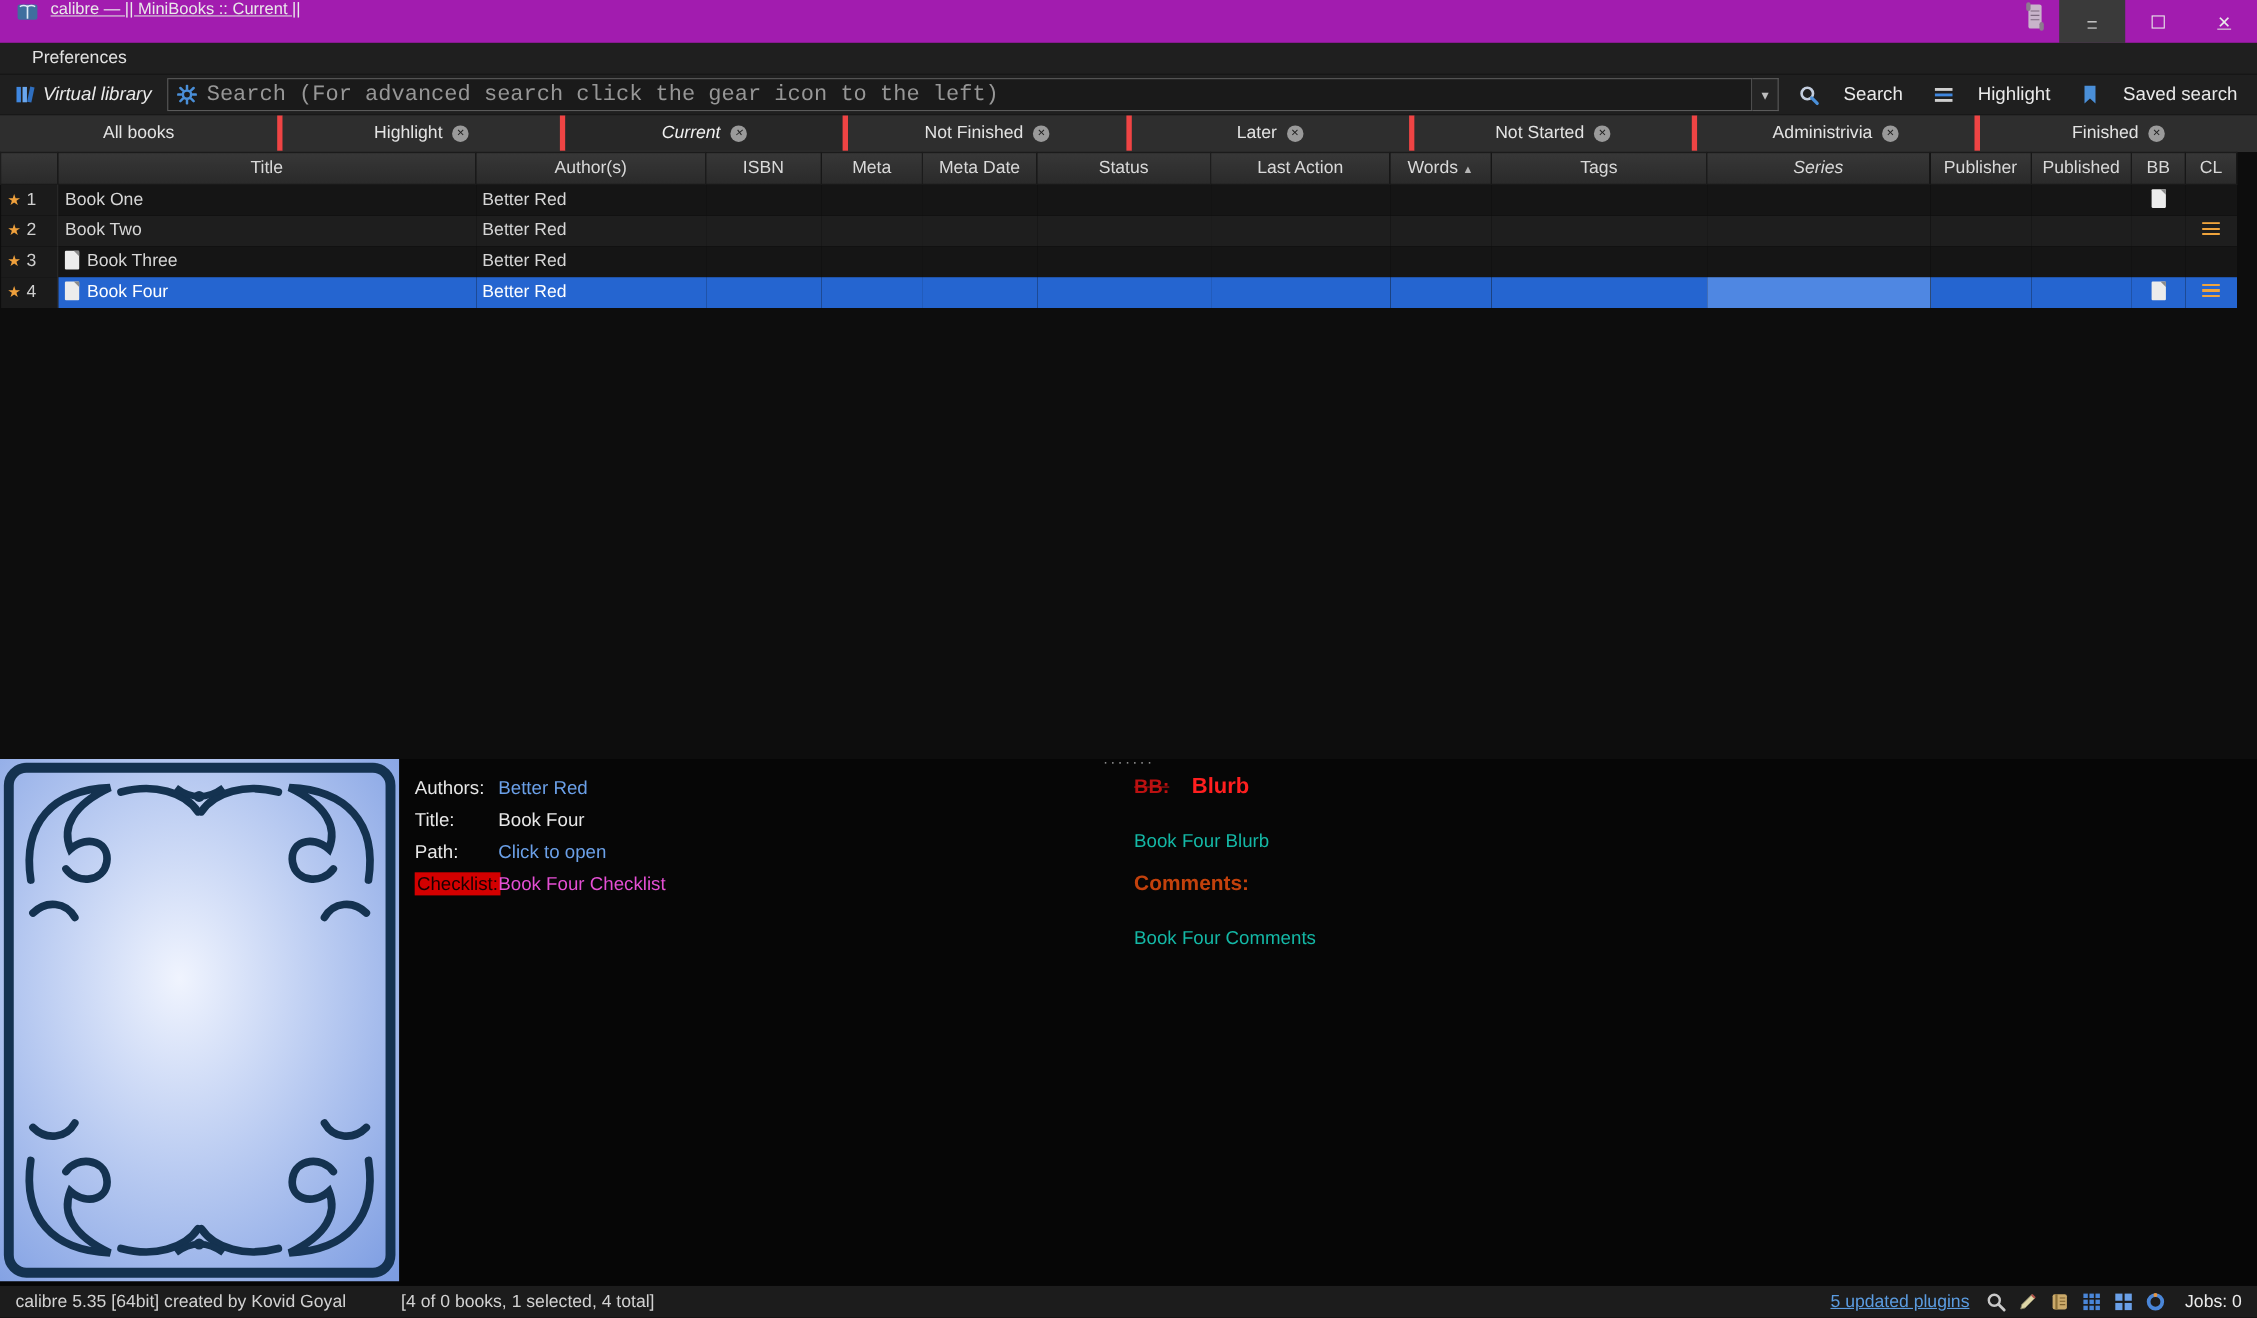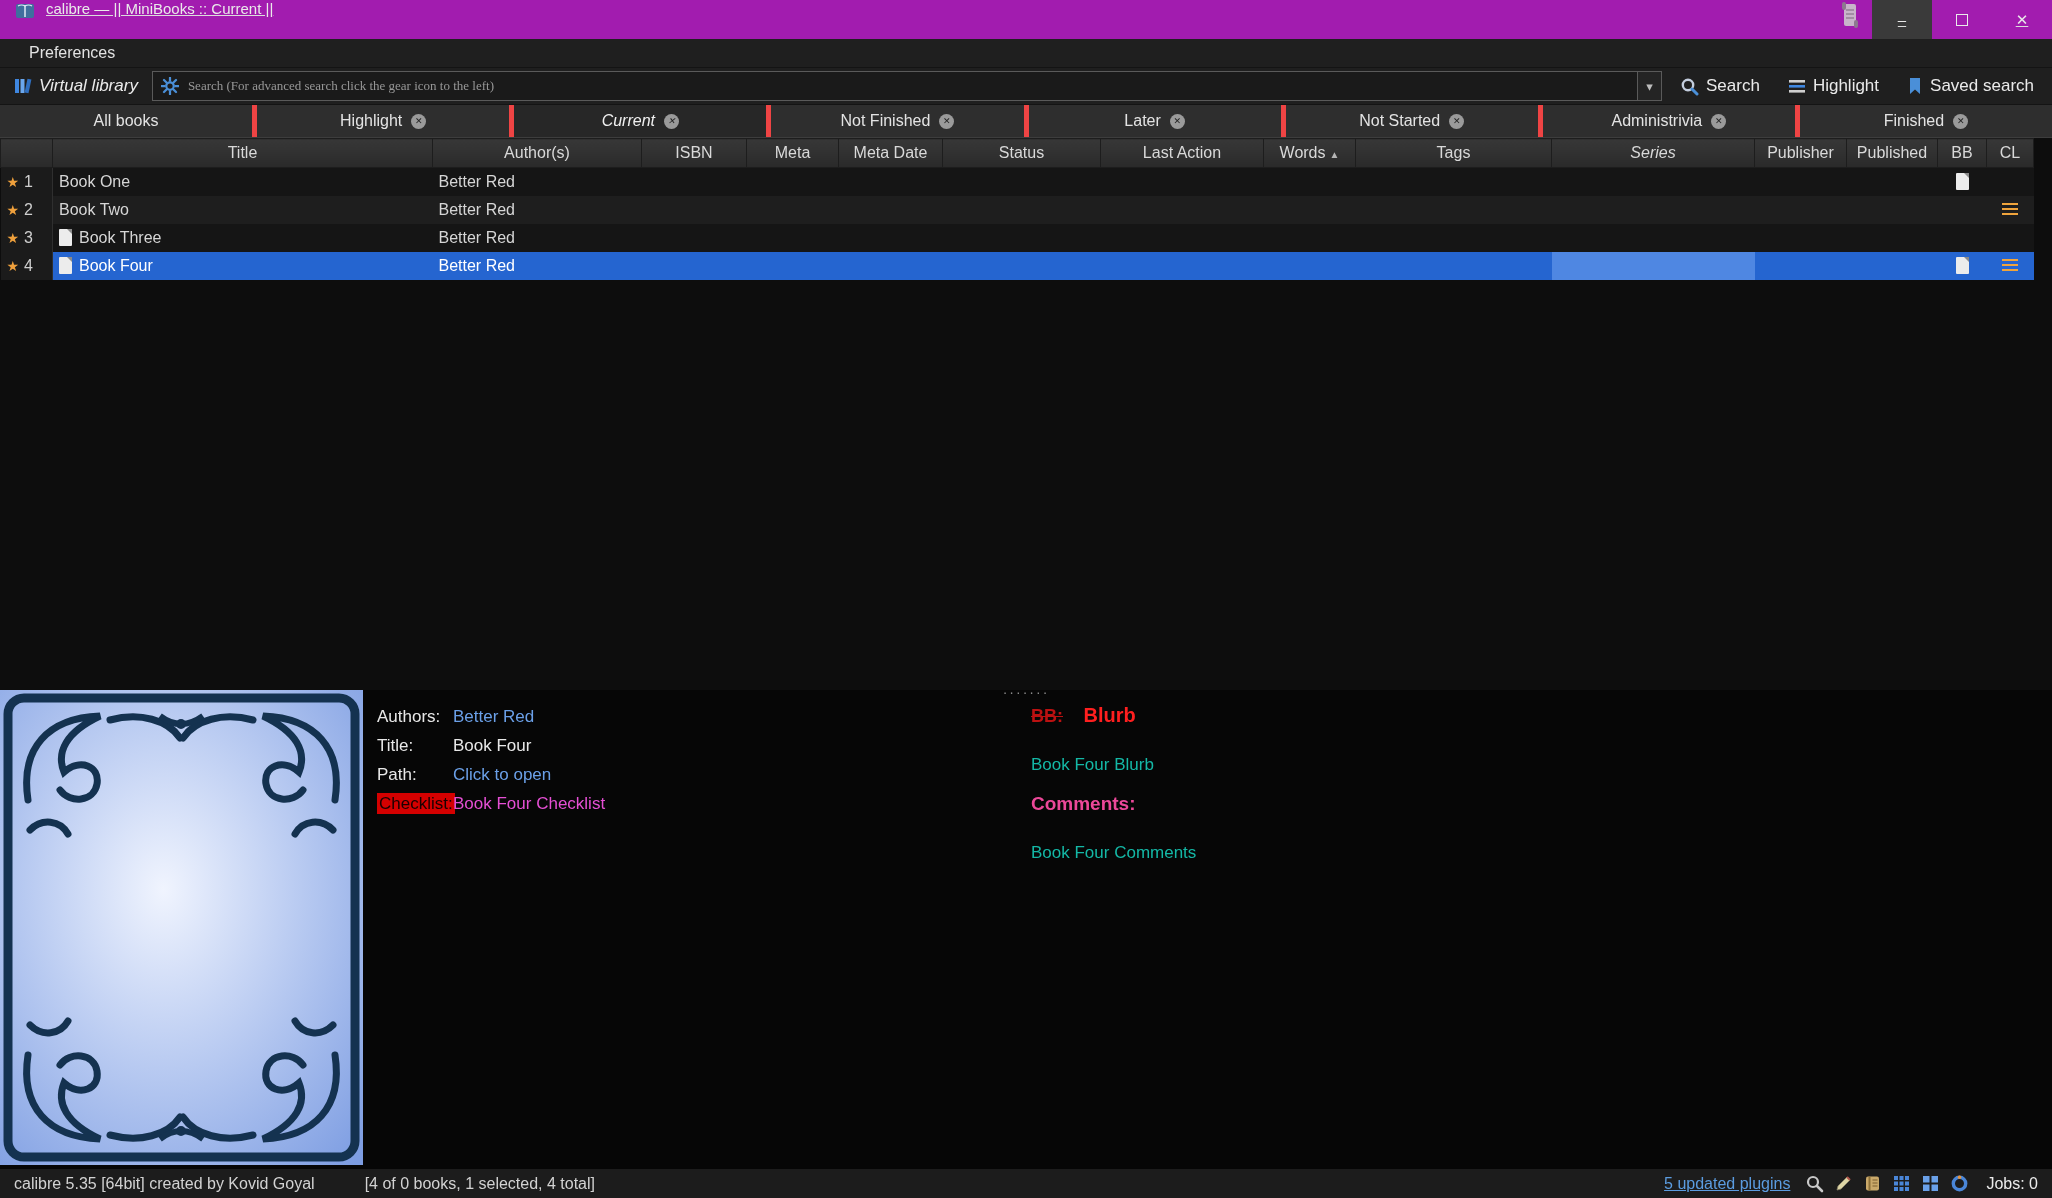--- a/index.html
+++ b/index.html
@@ -23,26 +23,26 @@
              border-bottom:1px solid #141414; }
   .menu-item { padding:0 29px; font-size:16px; color:#e2e2e2; height:100%; display:flex; align-items:center; }
   
   .toolbar { height:37px; background:#1f1f1f; display:flex; align-items:center; padding:0 8px; gap:8px;
              border-bottom:1px solid #141414; }
   .vl-btn { display:flex; align-items:center; gap:7px; font-style:italic; font-size:17px; color:#eaeaea;
             padding:0 6px; white-space:nowrap; }
   .search-box { flex:1; height:30px; background:#1a1a1a; border:1px solid #5a5a5a;
                 display:flex; align-items:center; padding:0 8px; gap:9px; }
   .search-box input { flex:1; background:transparent; border:none; outline:none; color:#0ea5e9;
-                      font-size:13px; font-family:Liberation Serif, serif; }
+                      font-size:20px; font-family:Liberation Mono, monospace; }
   .search-box input::placeholder { color:#979797; }
   .dropdown-btn { width:24px; height:30px; border:1px solid #5a5a5a; border-left:none; margin-left:-8px;
                   display:flex; align-items:center; justify-content:center; color:#bdbdbd; font-size:13px;
                   background:#242424; }
-  .tool-btn { display:flex; align-items:center; gap:7px; font-size:17px; color:#eaeaea; padding:0 10px;
+  .tool-btn { display:flex; align-items:center; gap:22px; font-size:17px; color:#eaeaea; padding:0 10px;
               white-space:nowrap; }
   
   .tabs { height:33px; display:flex; background:#2c2c2c; border-bottom:1px solid #3d3d3d; }
   .tab { flex:1; display:flex; align-items:center; justify-content:center; gap:9px; font-size:16px;
          color:#e3e3e3; border-right:5px solid #ef4444; background:#2e2e2e; }
   .tab:last-child { border-right:none; }
   .tab.active { font-style:italic; background:#272727; color:#f0f0f0; }
   .tab-close { width:15px; height:15px; border-radius:50%; background:#9a9a9a; color:#222;
                display:flex; align-items:center; justify-content:center; font-size:9px; line-height:1; }
   
@@ -79,21 +79,21 @@
   .lbl { color:#e8e8e8; }
   .val { color:#e8e8e8; }
   a.link { color:#6ba0e8; text-decoration:none; }
   a.magenta { color:#e54fd4; }
   .checklist-lbl { background:#d40000; color:#1a0000; padding:0 2px; display:inline-block; }
   .details-right { flex:1; padding-top:14px; }
   .bb-line { margin-bottom:16px; }
   .bb-strike { color:#bb1111; font-size:18px; font-weight:bold; text-decoration:line-through; }
   .blurb-head { color:#ff1f1f; font-size:20px; font-weight:bold; margin-left:16px; }
   .body-text { color:#14b8a6; font-size:17px; margin-bottom:18px;margin-top:28px; }
-  .comments-head { color:#ec4899; font-size:19px; font-weight:bold; margin-bottom:16px; }
+  .comments-head { color:#c2410c; font-size:19px; font-weight:bold; margin-bottom:16px; }
   
   .statusbar { height:30px; background:#1c1c1c; border-top:1px solid #060606; display:flex;
                align-items:center; padding:0 14px; font-size:16px; color:#d2d2d2; gap:8px; }
   .sb-left { white-space:nowrap; }
   .sb-count { margin-left:42px; white-space:nowrap; }
   .sb-spacer { flex:1; }
   .sb-link { color:#5b9ce0; text-decoration:underline; white-space:nowrap; margin-right:6px; }
   .sb-icon { width:21px; height:21px; display:flex; align-items:center; justify-content:center; }
   .sb-jobs { margin-left:8px; white-space:nowrap; color:#ececec; }
 </style>

